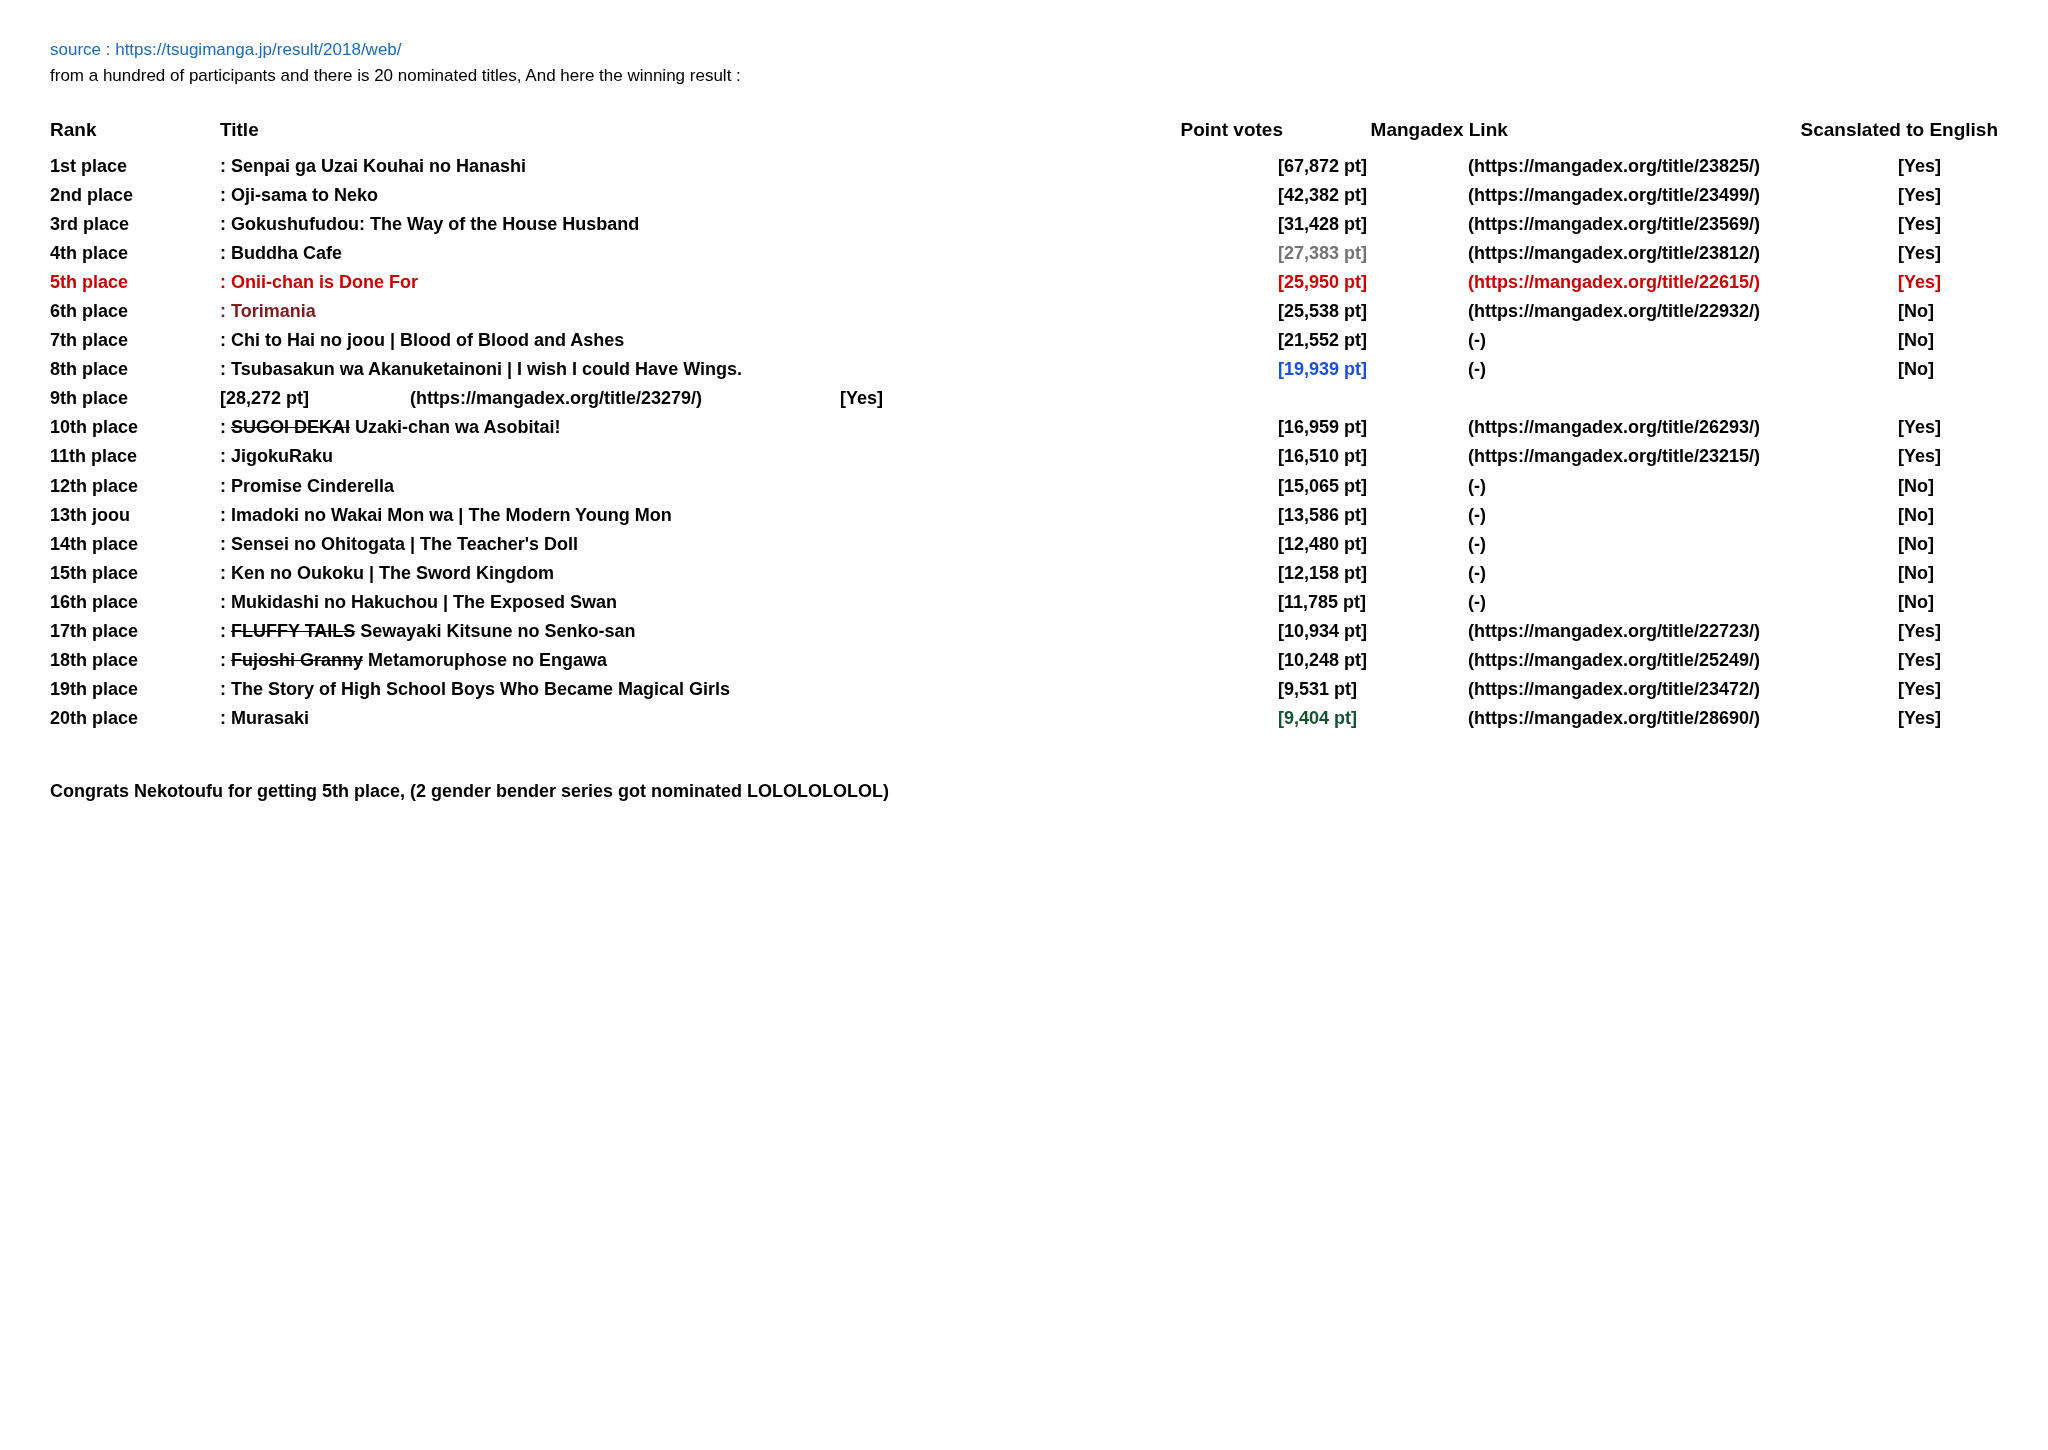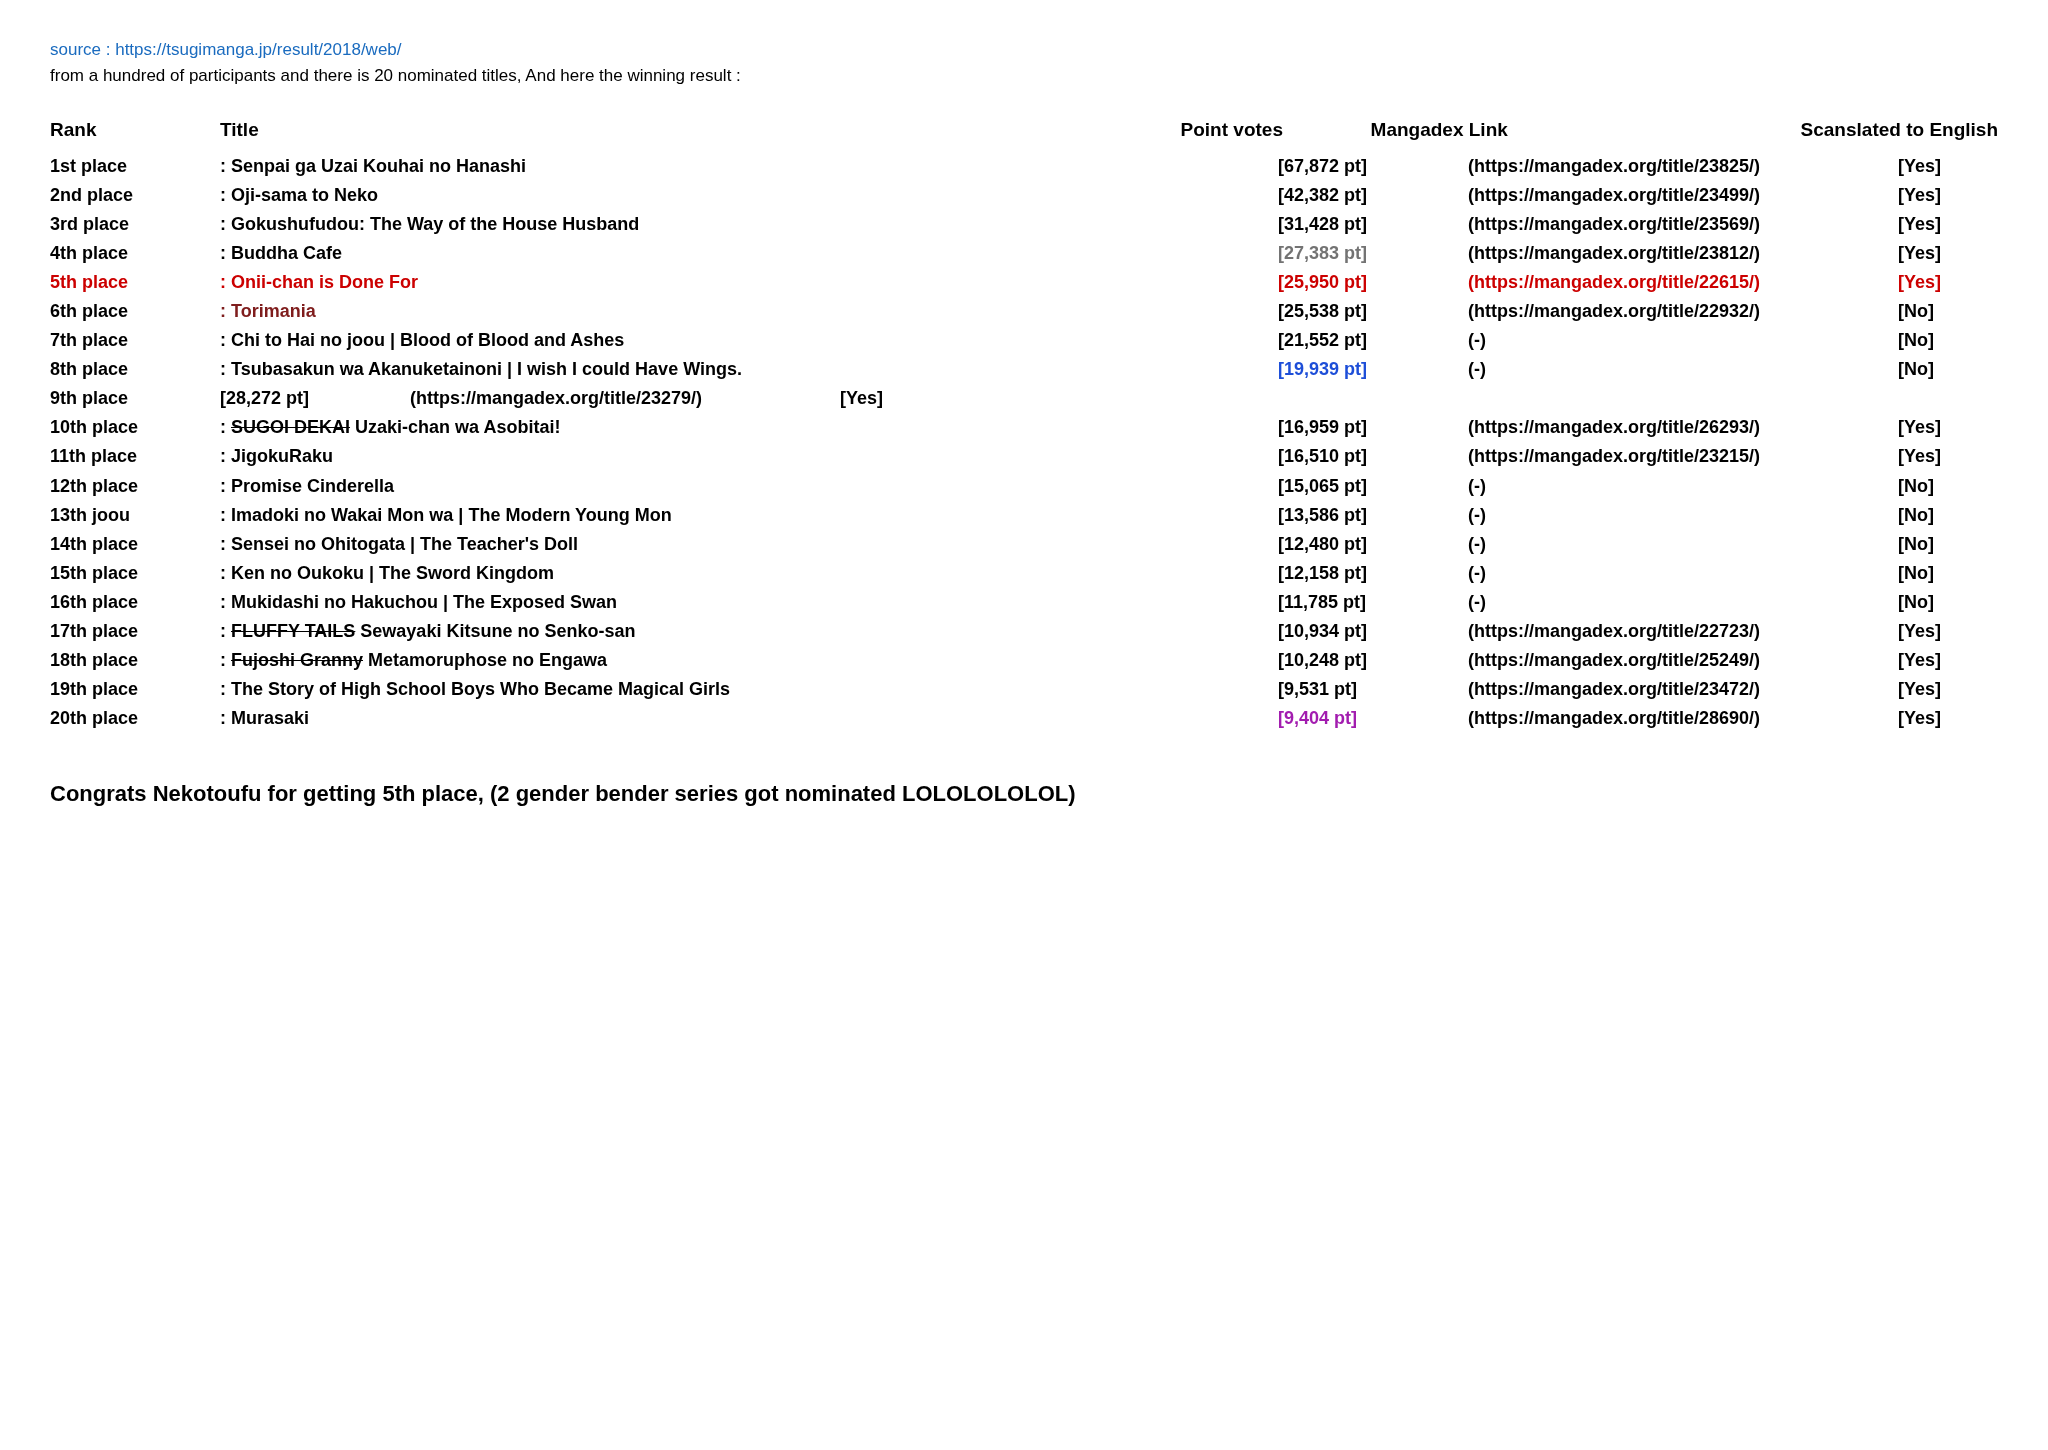--- a/index.html
+++ b/index.html
@@ -61,21 +61,21 @@
     .header-row {
       display: flex;
       flex-wrap: nowrap;
       font-weight: 900;
       font-size: 19px;
       margin-bottom: 8px;
       line-height: 1.5;
     }
     .congrats {
       margin-top: 50px;
-      font-size: 22px;
+      font-size: 18px;
       font-weight: 900;
       font-family: 'Arial Black', Arial, sans-serif;
     }
     .all-rows {
       font-family: 'Arial Black', Arial, sans-serif;
     }
   </style>
 </head>
 <body>
 
@@ -221,20 +221,20 @@
       <div class="row-line">
         <span class="rank-col" style="color: rgb(0, 0, 0);">19th place</span>
         <span class="title-col" style="color: rgb(0, 0, 0);">: The Story of High School Boys Who Became Magical Girls</span>
         <span class="pts-col" style="color: rgb(0, 0, 0);">[9,531 pt]</span>
         <span class="link-col" style="color: rgb(0, 0, 0);">(https://mangadex.org/title/23472/)</span>
         <span class="scan-col" style="color: rgb(0, 0, 0);">[Yes]</span>
       </div>
       <div class="row-line">
         <span class="rank-col" style="color: rgb(0, 0, 0);">20th place</span>
         <span class="title-col" style="color: rgb(0, 0, 0);">: Murasaki</span>
-        <span class="pts-col" style="color: #a21caf; margin-left: 27px;">[9,404 pt]</span>
+        <span class="pts-col" style="color: #14532d; margin-left: 27px;">[9,404 pt]</span>
         <span class="link-col" style="color: rgb(0, 0, 0);">(https://mangadex.org/title/28690/)</span>
         <span class="scan-col" style="color: rgb(0, 0, 0);">[Yes]</span>
       </div>
     </div>
 </div>
 
 <p class="congrats">Congrats Nekotoufu for getting 5th place, (2 gender bender series got nominated LOLOLOLOLOL)</p>
 
 </body></html>

